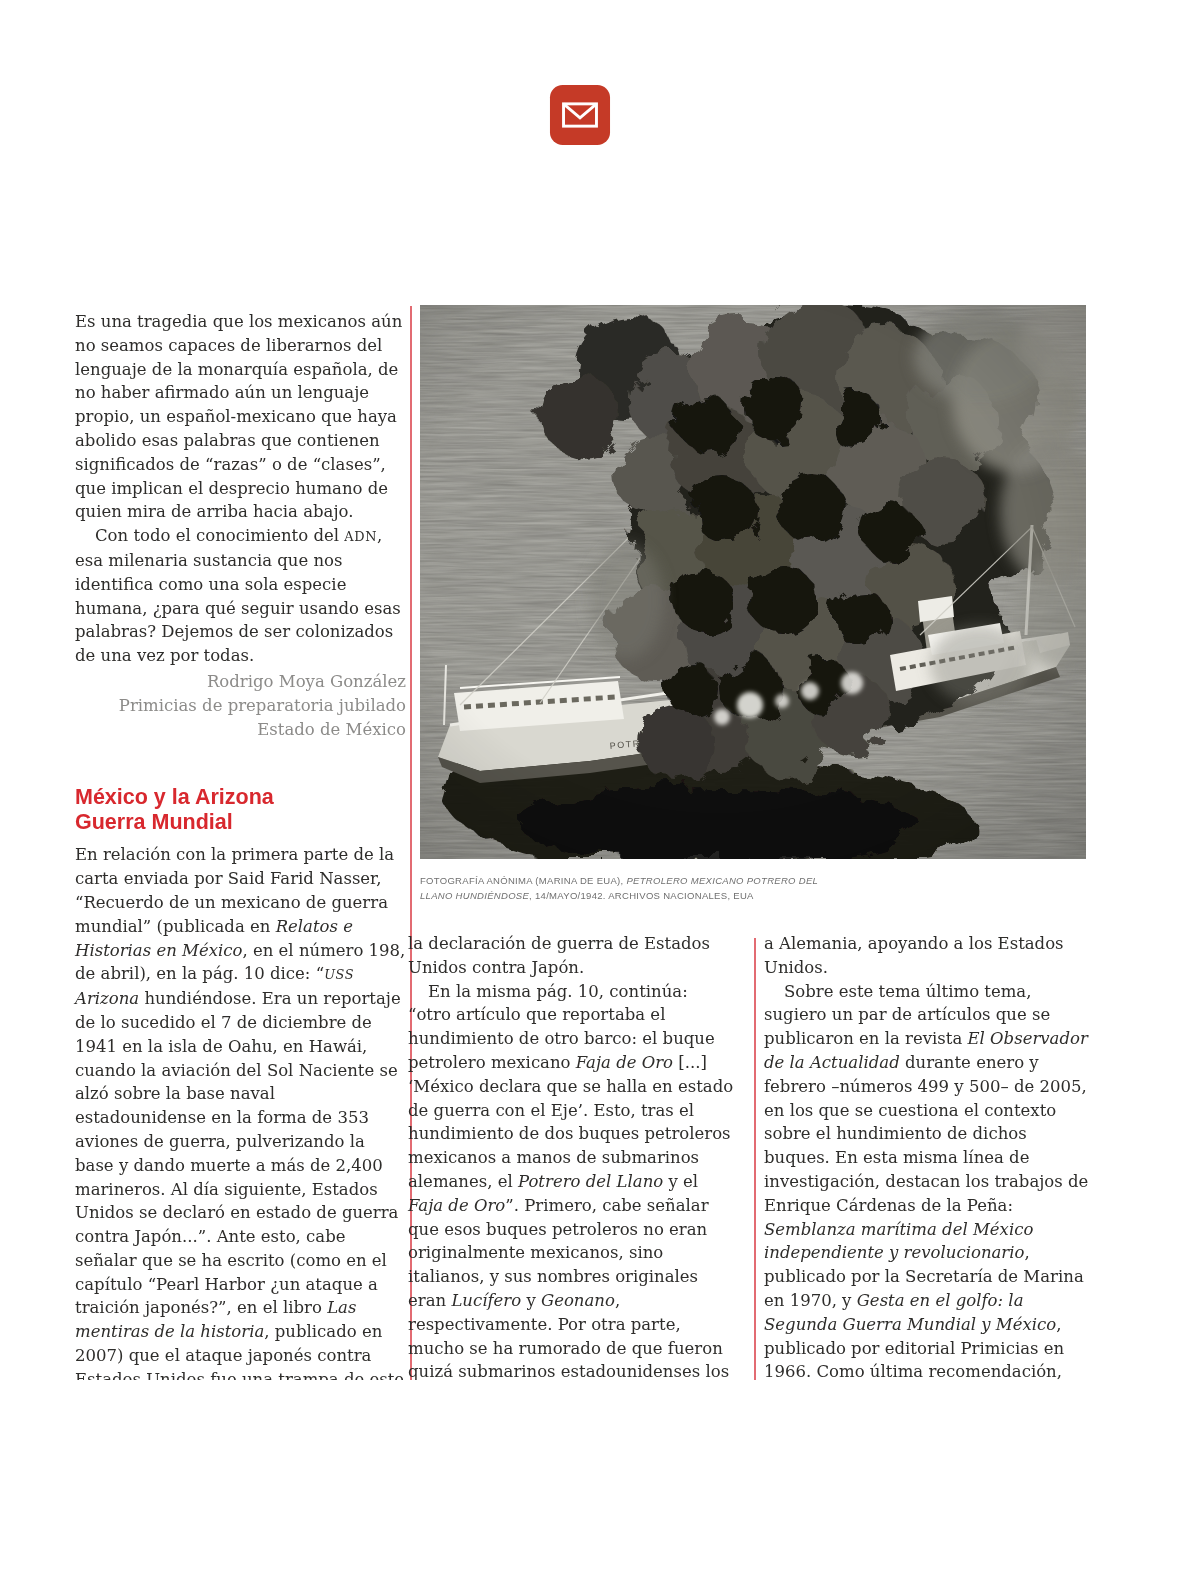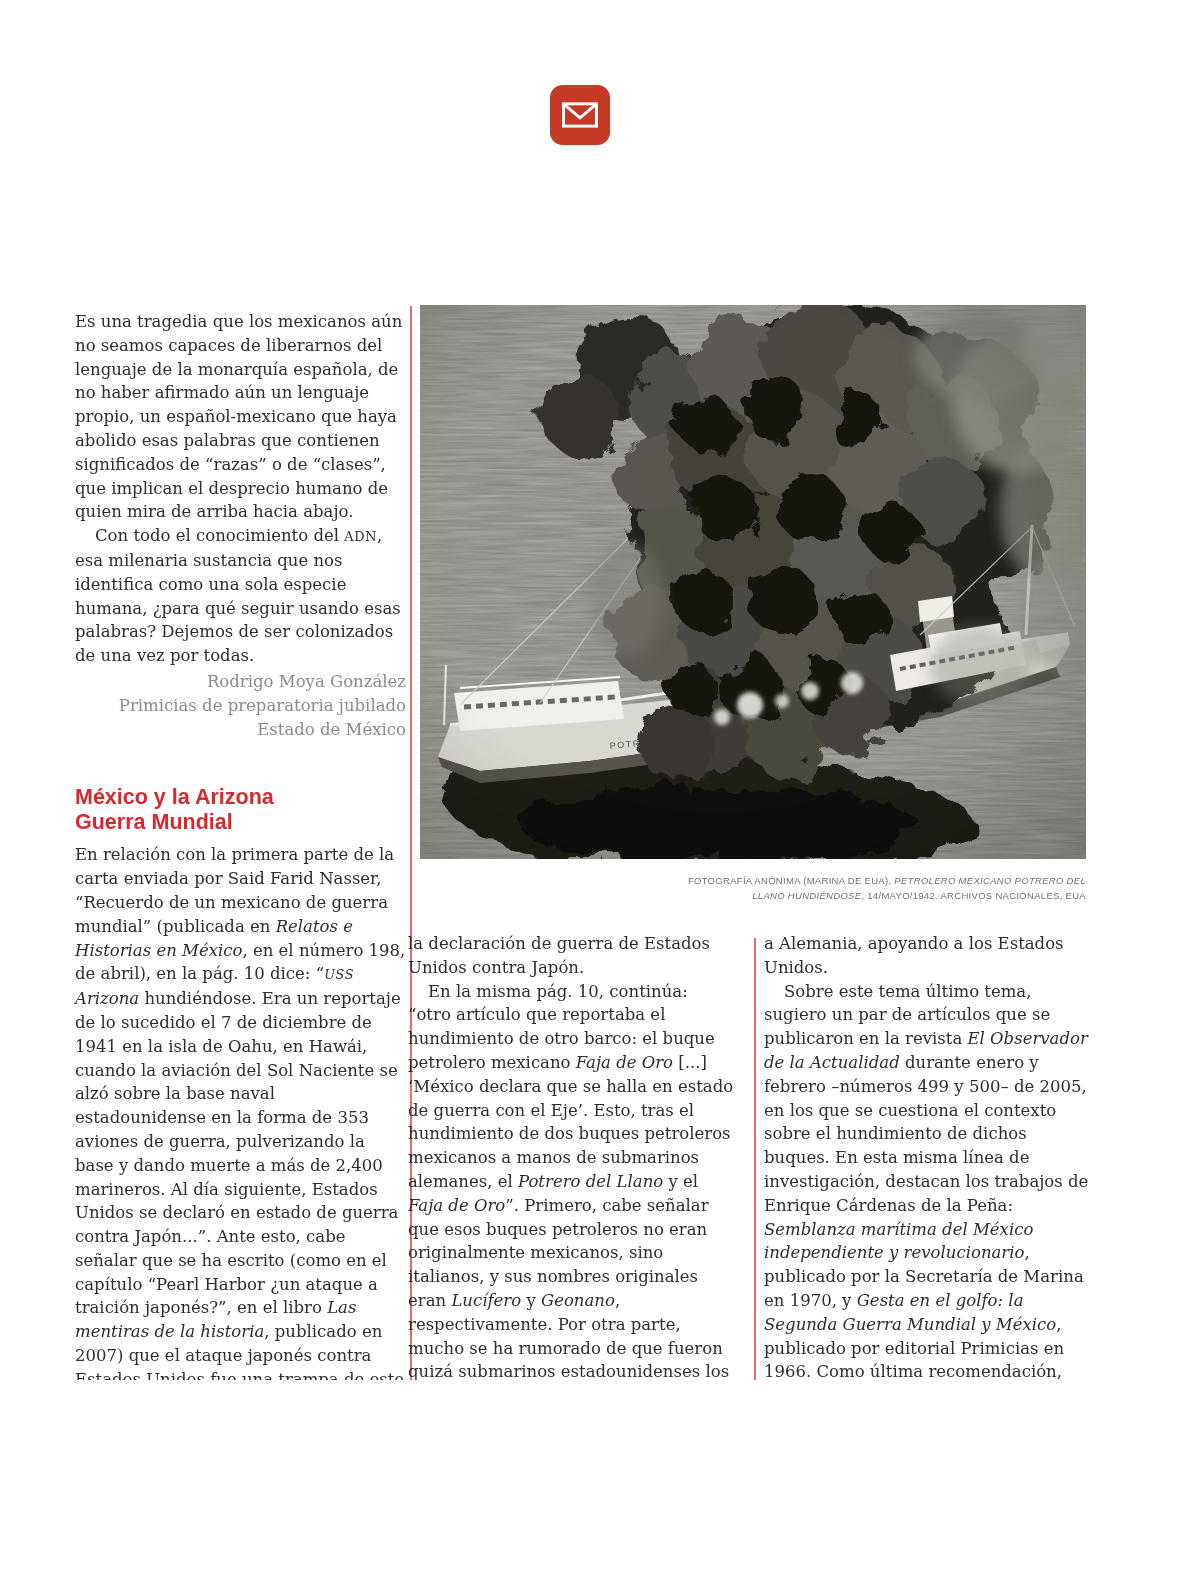--- a/index.html
+++ b/index.html
@@ -30,21 +30,21 @@
 
   
   .vrule{position:absolute;width:2px;background:#e26b72;}
   .vrule-1{left:410px;top:306px;height:1158px;}
   .vrule-2{left:754px;top:938px;height:524px;}
 
   
   .photo{position:absolute;left:420px;top:305px;width:666px;height:554px;margin:0;}
   .photo svg{display:block;width:100%;height:100%;}
   .caption{position:absolute;left:420px;top:874px;width:666px;padding:0;box-sizing:border-box;
-           text-align:right;font-family:"Liberation Sans",sans-serif;font-size:9.5px;
+           text-align:left;font-family:"Liberation Sans",sans-serif;font-size:9.5px;
            line-height:14.5px;color:#6f6f6f;letter-spacing:.3px;}
   .caption .inner{display:inline-block;max-width:400px;}
 
   
   .footer{position:absolute;left:0;top:1484px;width:1176px;text-align:center;}
   .pagenum{font-family:"DejaVu Sans",sans-serif;font-weight:bold;font-size:19px;
            color:#1d4ed8;letter-spacing:.5px;}
   .magname{margin-top:2px;font-family:"Liberation Serif",serif;font-style:italic;
            font-size:16.5px;color:#1e1d1b;}
   .magname .bd.sans{font-style:normal;font-size:15px;letter-spacing:.8px;color:#141312;}

